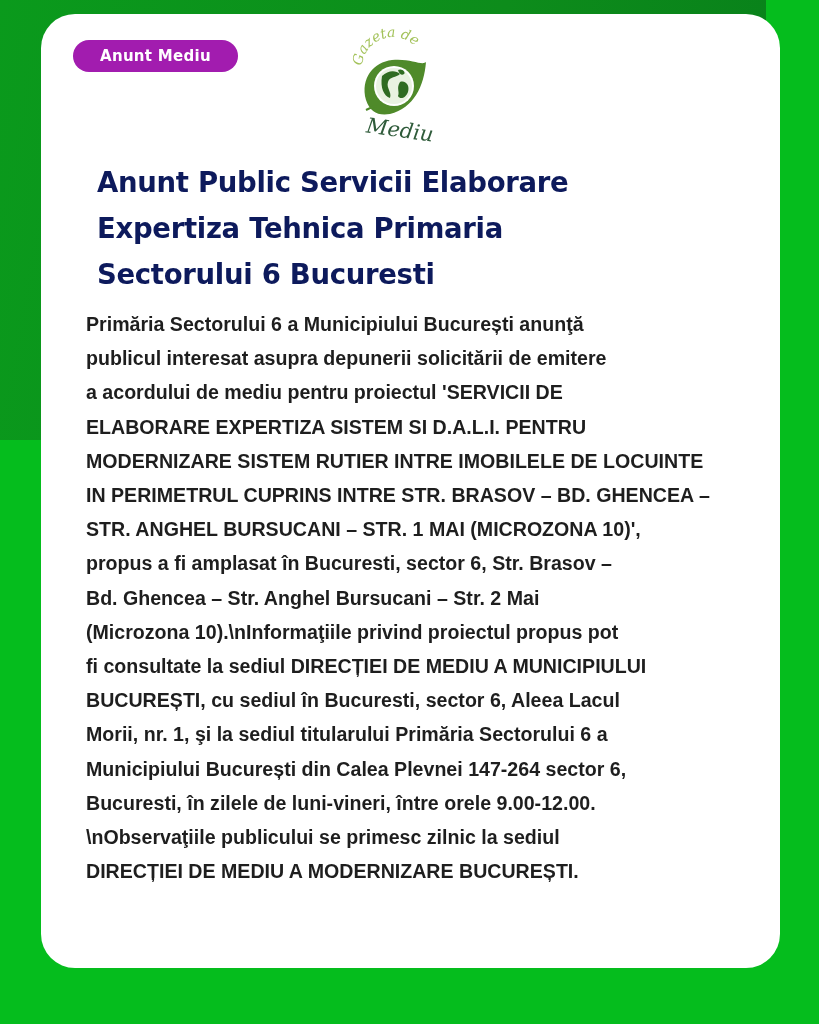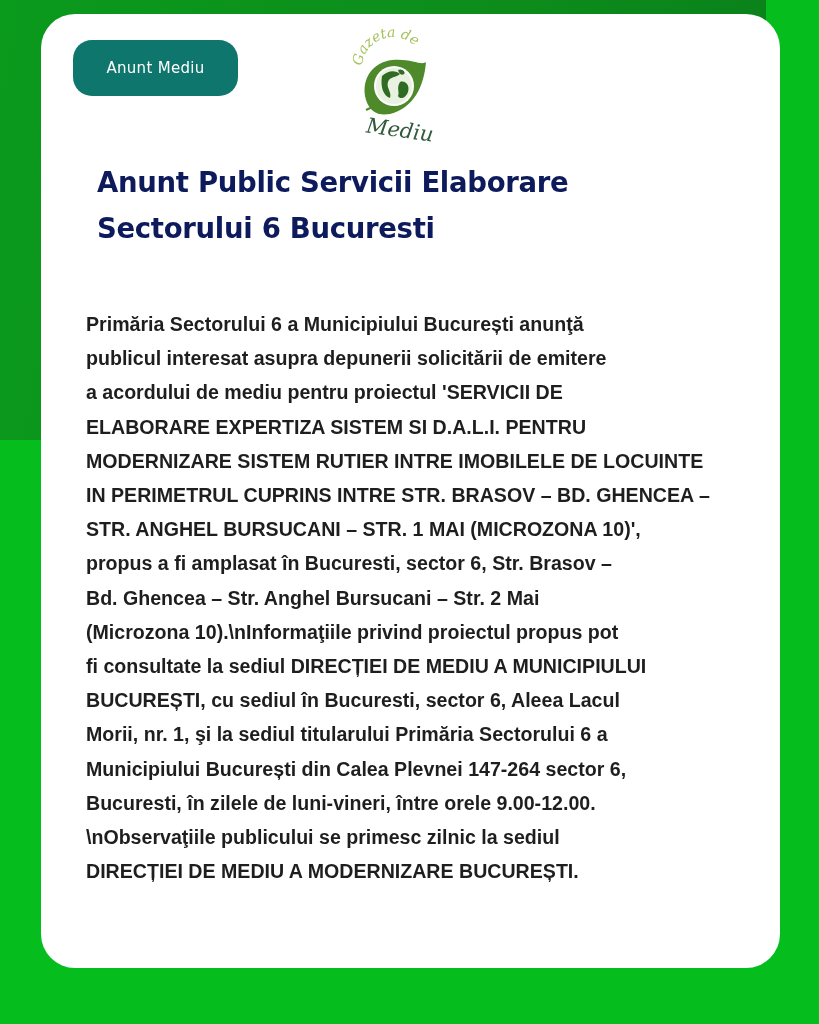--- a/index.html
+++ b/index.html
@@ -10,25 +10,26 @@
     }
     .bg-dark {
       position: absolute; left: 0; top: 0; width: 766px; height: 440px;
       background: linear-gradient(100deg, #0a9a1c 0%, #0d8c1b 60%, #08801a 100%);
     }
     .card {
       position: absolute; left: 41px; top: 14px; width: 739px; height: 954px;
       background: #ffffff; border-radius: 34px;
     }
     .badge {
-      position: absolute; left: 32px; top: 26px; width: 165px; height: 56px;
-      border-radius: 19px; background: #0f766e; color: #ffffff;
+      position: absolute; left: 32px; top: 26px; width: 165px; height: 32px;
+      border-radius: 19px; background: #a21caf; color: #ffffff;
       font-family: "DejaVu Sans", sans-serif; font-size: 15px; letter-spacing: 0.3px;
       display: flex; align-items: center; justify-content: center;
       cursor: pointer;
+      font-weight: bold;
     }
     .logo {
       position: absolute; left: 303px; top: 12px; width: 96px; height: 118px;
     }
     .title {
       position: absolute; left: 43px; top: 132px; width: 600px;
       color: #0d1a5c; font-family: "DejaVu Sans", sans-serif; font-weight: bold;
       font-size: 27.5px; line-height: 46px; letter-spacing: -0.3px; margin: 13px;
     }
     .body-text {
@@ -66,20 +67,21 @@
       <path d="M56,56 C62,54 66,60 64,66 C62,72 56,74 54,70 C56,66 52,62 56,56 Z" fill="#2f6b22"></path>
       <path d="M54,44 C58,42 62,46 60,48 C58,50 55,48 54,44 Z" fill="#2f6b22"></path>
 
       <path d="M22,84 C26,82 30,80 34,80" stroke="#4f8a2a" stroke-width="2" fill="none"></path>
       <text x="22" y="110" font-family="DejaVu Serif, serif" font-size="21" fill="#2f5b3a" font-style="italic" transform="rotate(8 48 104)">Mediu</text>
     </svg>
   </div>
 
   <h1 class="title">
     <span style="display:block">Anunt Public Servicii Elaborare</span>
+    <span style="display:block">Expertiza Tehnica Primaria</span>
     <span style="display:block">Sectorului 6 Bucuresti</span>
   </h1>
 
   <p class="body-text">
     <span class="ln">Primăria Sectorului 6 a Municipiului București anunţă</span>
     <span class="ln">publicul interesat asupra depunerii solicitării de emitere</span>
     <span class="ln">a acordului de mediu pentru proiectul 'SERVICII DE</span>
     <span class="ln">ELABORARE EXPERTIZA SISTEM SI D.A.L.I. PENTRU</span>
     <span class="ln">MODERNIZARE SISTEM RUTIER INTRE IMOBILELE DE LOCUINTE</span>
     <span class="ln">IN PERIMETRUL CUPRINS INTRE STR. BRASOV – BD. GHENCEA –</span>

